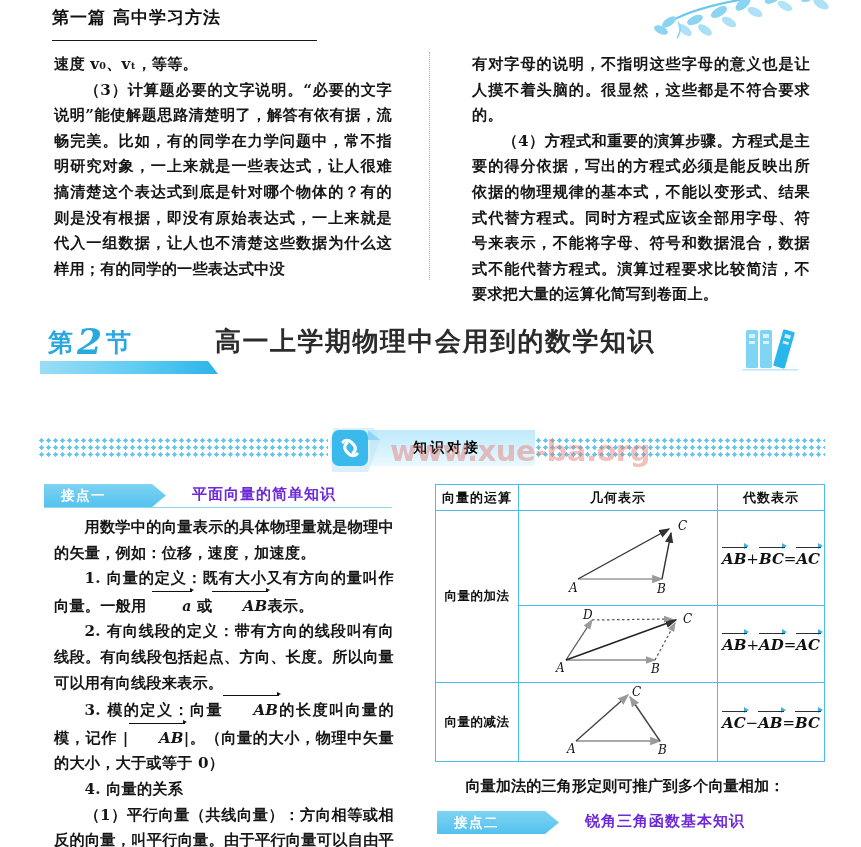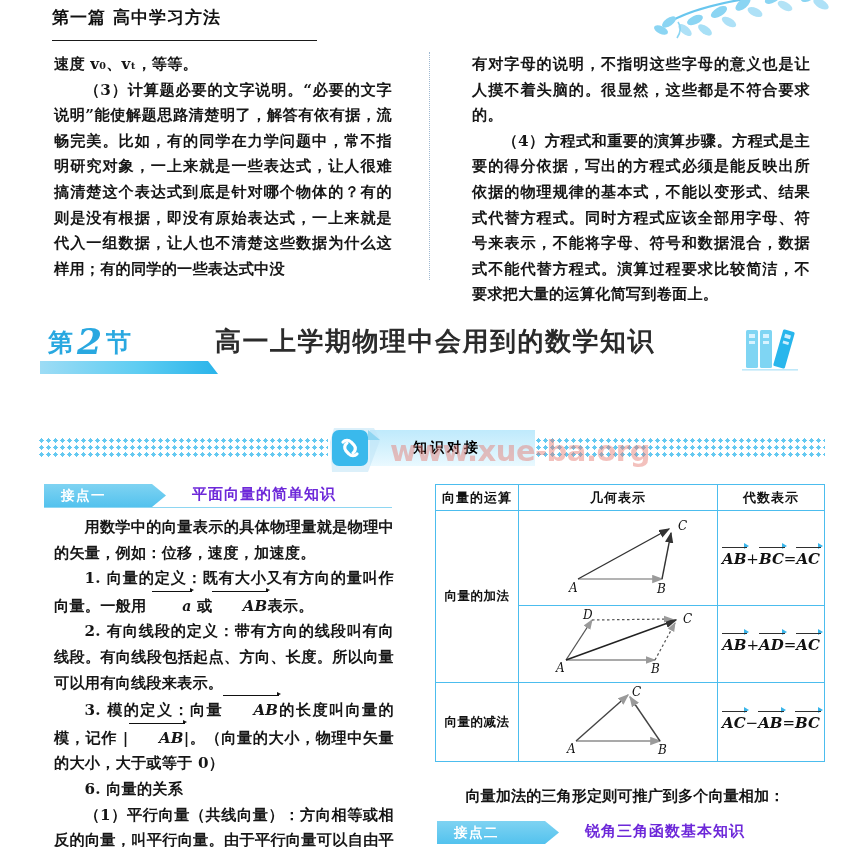--- a/index.html
+++ b/index.html
@@ -159,21 +159,21 @@
   .vtable td.alg{
     text-align:center;vertical-align:middle;
     font-size:15px;color:#111;white-space:nowrap;
   }
   .alg .ovec{font-size:15px;letter-spacing:0px;}
   .alg .ovec::after{border-top-color:#2f2f2f;}
   .alg .ovec::before{border-left-color:#39b5ea;border-left-width:5px;
      border-top-width:3px;border-bottom-width:3px;top:-5px;}
 
   .after-table{
-    margin-top:22px;font-size:15.2px;line-height:25px;font-weight:600;
+    margin-top:12px;font-size:15.2px;line-height:25px;font-weight:600;
     color:#161616;text-align:justify;
   }
   .after-table .l1{text-indent:2em;}
   .after-table .l2{margin-top:2px;font-size:16px;letter-spacing:.5px;}
   .after-table .l2 .ovec{font-size:16px;}
 </style>
 </head>
 <body>
 
 <div class="page">
@@ -272,21 +272,21 @@
       </div>
 
       <p class="body ind">用数学中的向量表示的具体物理量就是物理中的矢量，例如：位移，速度，加速度。</p>
 
       <p class="body ind">1. 向量的定义：既有大小又有方向的量叫作向量。一般用 <span class="ovec" style="font-size:14px;">a</span> 或<span class="ovec" style="font-size:15px;">AB</span>表示。</p>
 
       <p class="body ind">2. 有向线段的定义：带有方向的线段叫有向线段。有向线段包括起点、方向、长度。所以向量可以用有向线段来表示。</p>
 
       <p class="body ind">3. 模的定义：向量<span class="ovec" style="font-size:15px;">AB</span>的长度叫向量的模，记作 |<span class="ovec" style="font-size:15px;">AB</span>|。（向量的大小，物理中矢量的大小，大于或等于 0）</p>
 
-      <p class="body ind">6. 向量的关系</p>
+      <p class="body ind">4. 向量的关系</p>
 
       <p class="body ind">（1）平行向量（共线向量）：方向相等或相反的向量，叫平行向量。由于平行向量可以自由平移到一条</p>
     </div>
 
     <div class="rcol">
 
       <table class="vtable">
         <thead>
           <tr>
             <th style="width:82px">向量的运算</th>

